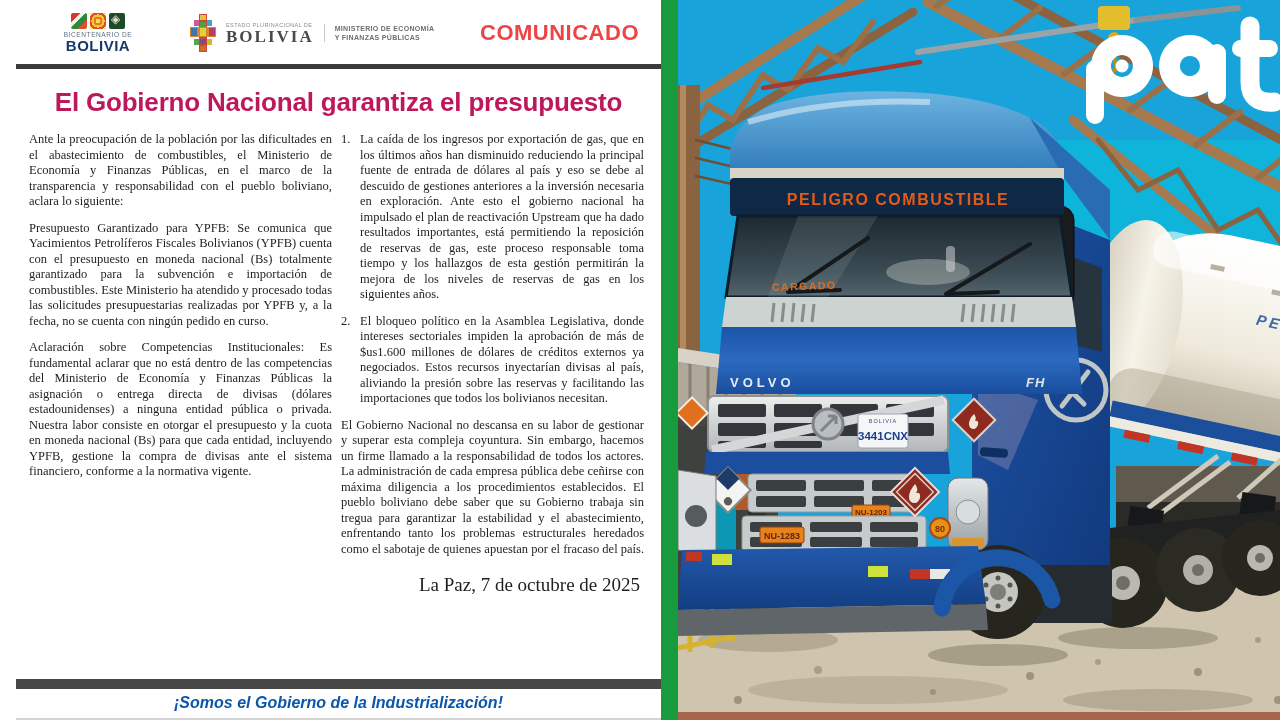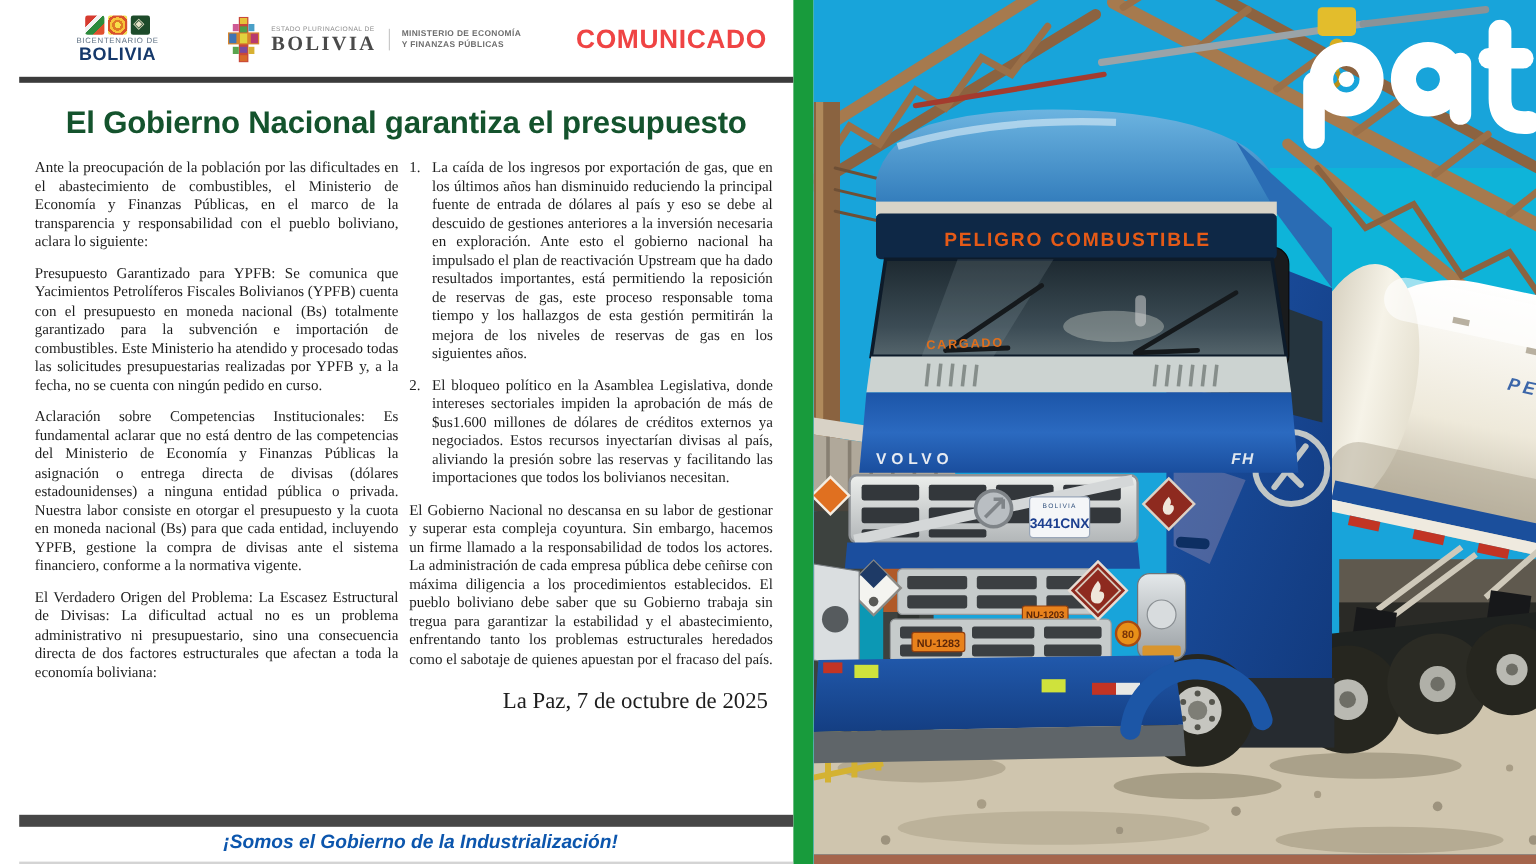--- a/index.html
+++ b/index.html
@@ -18,30 +18,30 @@
   .sq3::after{content:"◈";position:absolute;left:2px;top:-1px;color:#e8e3c8;font-size:12px;}
   .bic-line1{font-size:6.5px;letter-spacing:.6px;color:#5d6f82;}
   .bic-line2{font-size:15px;font-weight:800;color:#16396b;letter-spacing:.5px;line-height:1;}
   .ministry{display:flex;align-items:center;margin-left:34px;}
   .chakana{margin-right:8px;}
   .min-text .min-small{font-size:5.5px;color:#8c8c8c;letter-spacing:.4px;}
   .min-text .min-bolivia{font-family:"Liberation Serif",serif;font-size:17px;font-weight:700;color:#4a4a4a;letter-spacing:2px;line-height:1;}
   .min-name{margin-left:10px;padding-left:10px;border-left:1px solid #c9c9c9;font-size:7px;font-weight:700;color:#6e6e6e;letter-spacing:.3px;line-height:1.35;}
   .comunicado{margin-left:auto;margin-right:4px;font-size:22px;font-weight:800;color:#ef4444;letter-spacing:.5px;}
   .header-rule{height:5px;background:#3b3b3b;margin-top:2px;}
-  .doc-title{margin:17px 10px 0;text-align:center;color:#14532d;font-size:26px;font-weight:800;line-height:1.28;letter-spacing:-.2px;}
+  .doc-title{margin:17px 10px 0;text-align:center;color:#be185d;font-size:26px;font-weight:800;line-height:1.28;letter-spacing:-.2px;}
   .columns{display:flex;gap:9px;padding:13px 13px 0;font-family:"Liberation Serif",serif;font-size:12.5px;line-height:1.24;color:#1e1e1e;text-align:justify;}
   .col{width:303px;}
   .col p{margin:0 0 11px;}
   .list-item{position:relative;padding-left:19px;margin:0 0 11px;}
   .list-item .num{position:absolute;left:0;top:0;}
   .list-item p{margin:0;}
   .dateline{text-align:right;margin-top:16px;padding-right:4px;font-size:19px;}
   .footer-bar{position:absolute;top:679px;left:0;width:645px;height:10px;background:#474747;}
-  .footer-slogan{position:absolute;top:694px;left:12px;width:645px;text-align:center;font-style:italic;font-weight:700;font-size:16px;color:#0c56ad;}
+  .footer-slogan{position:absolute;top:694px;left:0;width:645px;text-align:center;font-style:italic;font-weight:700;font-size:16px;color:#0c56ad;}
   .doc-bottom-line{position:absolute;bottom:0;left:0;width:645px;height:2px;background:#d4d4d4;}
 
   
   .divider{width:17px;height:720px;background:#189b3c;}
 
   
   .photo{position:relative;width:618px;height:720px;overflow:hidden;background:#18a4da;}
   .photo svg.scene{display:block;width:618px;height:720px;}
   .pat-logo{position:absolute;top:16px;right:16px;}
 </style>
@@ -94,21 +94,20 @@
 
     <div class="header-rule"></div>
 
     <h1 class="doc-title"><span>El Gobierno Nacional garantiza el presupuesto</span><br></h1>
 
     <div class="columns">
       <div class="col">
         <p>Ante la preocupación de la población por las dificultades en el abastecimiento de combustibles, el Ministerio de Economía y Finanzas Públicas, en el marco de la transparencia y responsabilidad con el pueblo boliviano, aclara lo siguiente:</p>
         <p>Presupuesto Garantizado para YPFB: Se comunica que Yacimientos Petrolíferos Fiscales Bolivianos (YPFB) cuenta con el presupuesto en moneda nacional (Bs) totalmente garantizado para la subvención e importación de combustibles. Este Ministerio ha atendido y procesado todas las solicitudes presupuestarias realizadas por YPFB y, a la fecha, no se cuenta con ningún pedido en curso.</p>
         <p>Aclaración sobre Competencias Institucionales: Es fundamental aclarar que no está dentro de las competencias del Ministerio de Economía y Finanzas Públicas la asignación o entrega directa de divisas (dólares estadounidenses) a ninguna entidad pública o privada. Nuestra labor consiste en otorgar el presupuesto y la cuota en moneda nacional (Bs) para que cada entidad, incluyendo YPFB, gestione la compra de divisas ante el sistema financiero, conforme a la normativa vigente.</p>
-        <p>El Verdadero Origen del Problema: La Escasez Estructural de Divisas: La dificultad actual no es un problema administrativo ni presupuestario, sino una consecuencia directa de dos factores estructurales que afectan a toda la economía boliviana:</p>
       </div>
       <div class="col">
         <div class="list-item">
           <span class="num">1.</span>
           <p>La caída de los ingresos por exportación de gas, que en los últimos años han disminuido reduciendo la principal fuente de entrada de dólares al país y eso se debe al descuido de gestiones anteriores a la inversión necesaria en exploración. Ante esto el gobierno nacional ha impulsado el plan de reactivación Upstream que ha dado resultados importantes, está permitiendo la reposición de reservas de gas, este proceso responsable toma tiempo y los hallazgos de esta gestión permitirán la mejora de los niveles de reservas de gas en los siguientes años.</p>
         </div>
         <div class="list-item">
           <span class="num">2.</span>
           <p>El bloqueo político en la Asamblea Legislativa, donde intereses sectoriales impiden la aprobación de más de $us1.600 millones de dólares de créditos externos ya negociados. Estos recursos inyectarían divisas al país, aliviando la presión sobre las reservas y facilitando las importaciones que todos los bolivianos necesitan.</p>
         </div>

